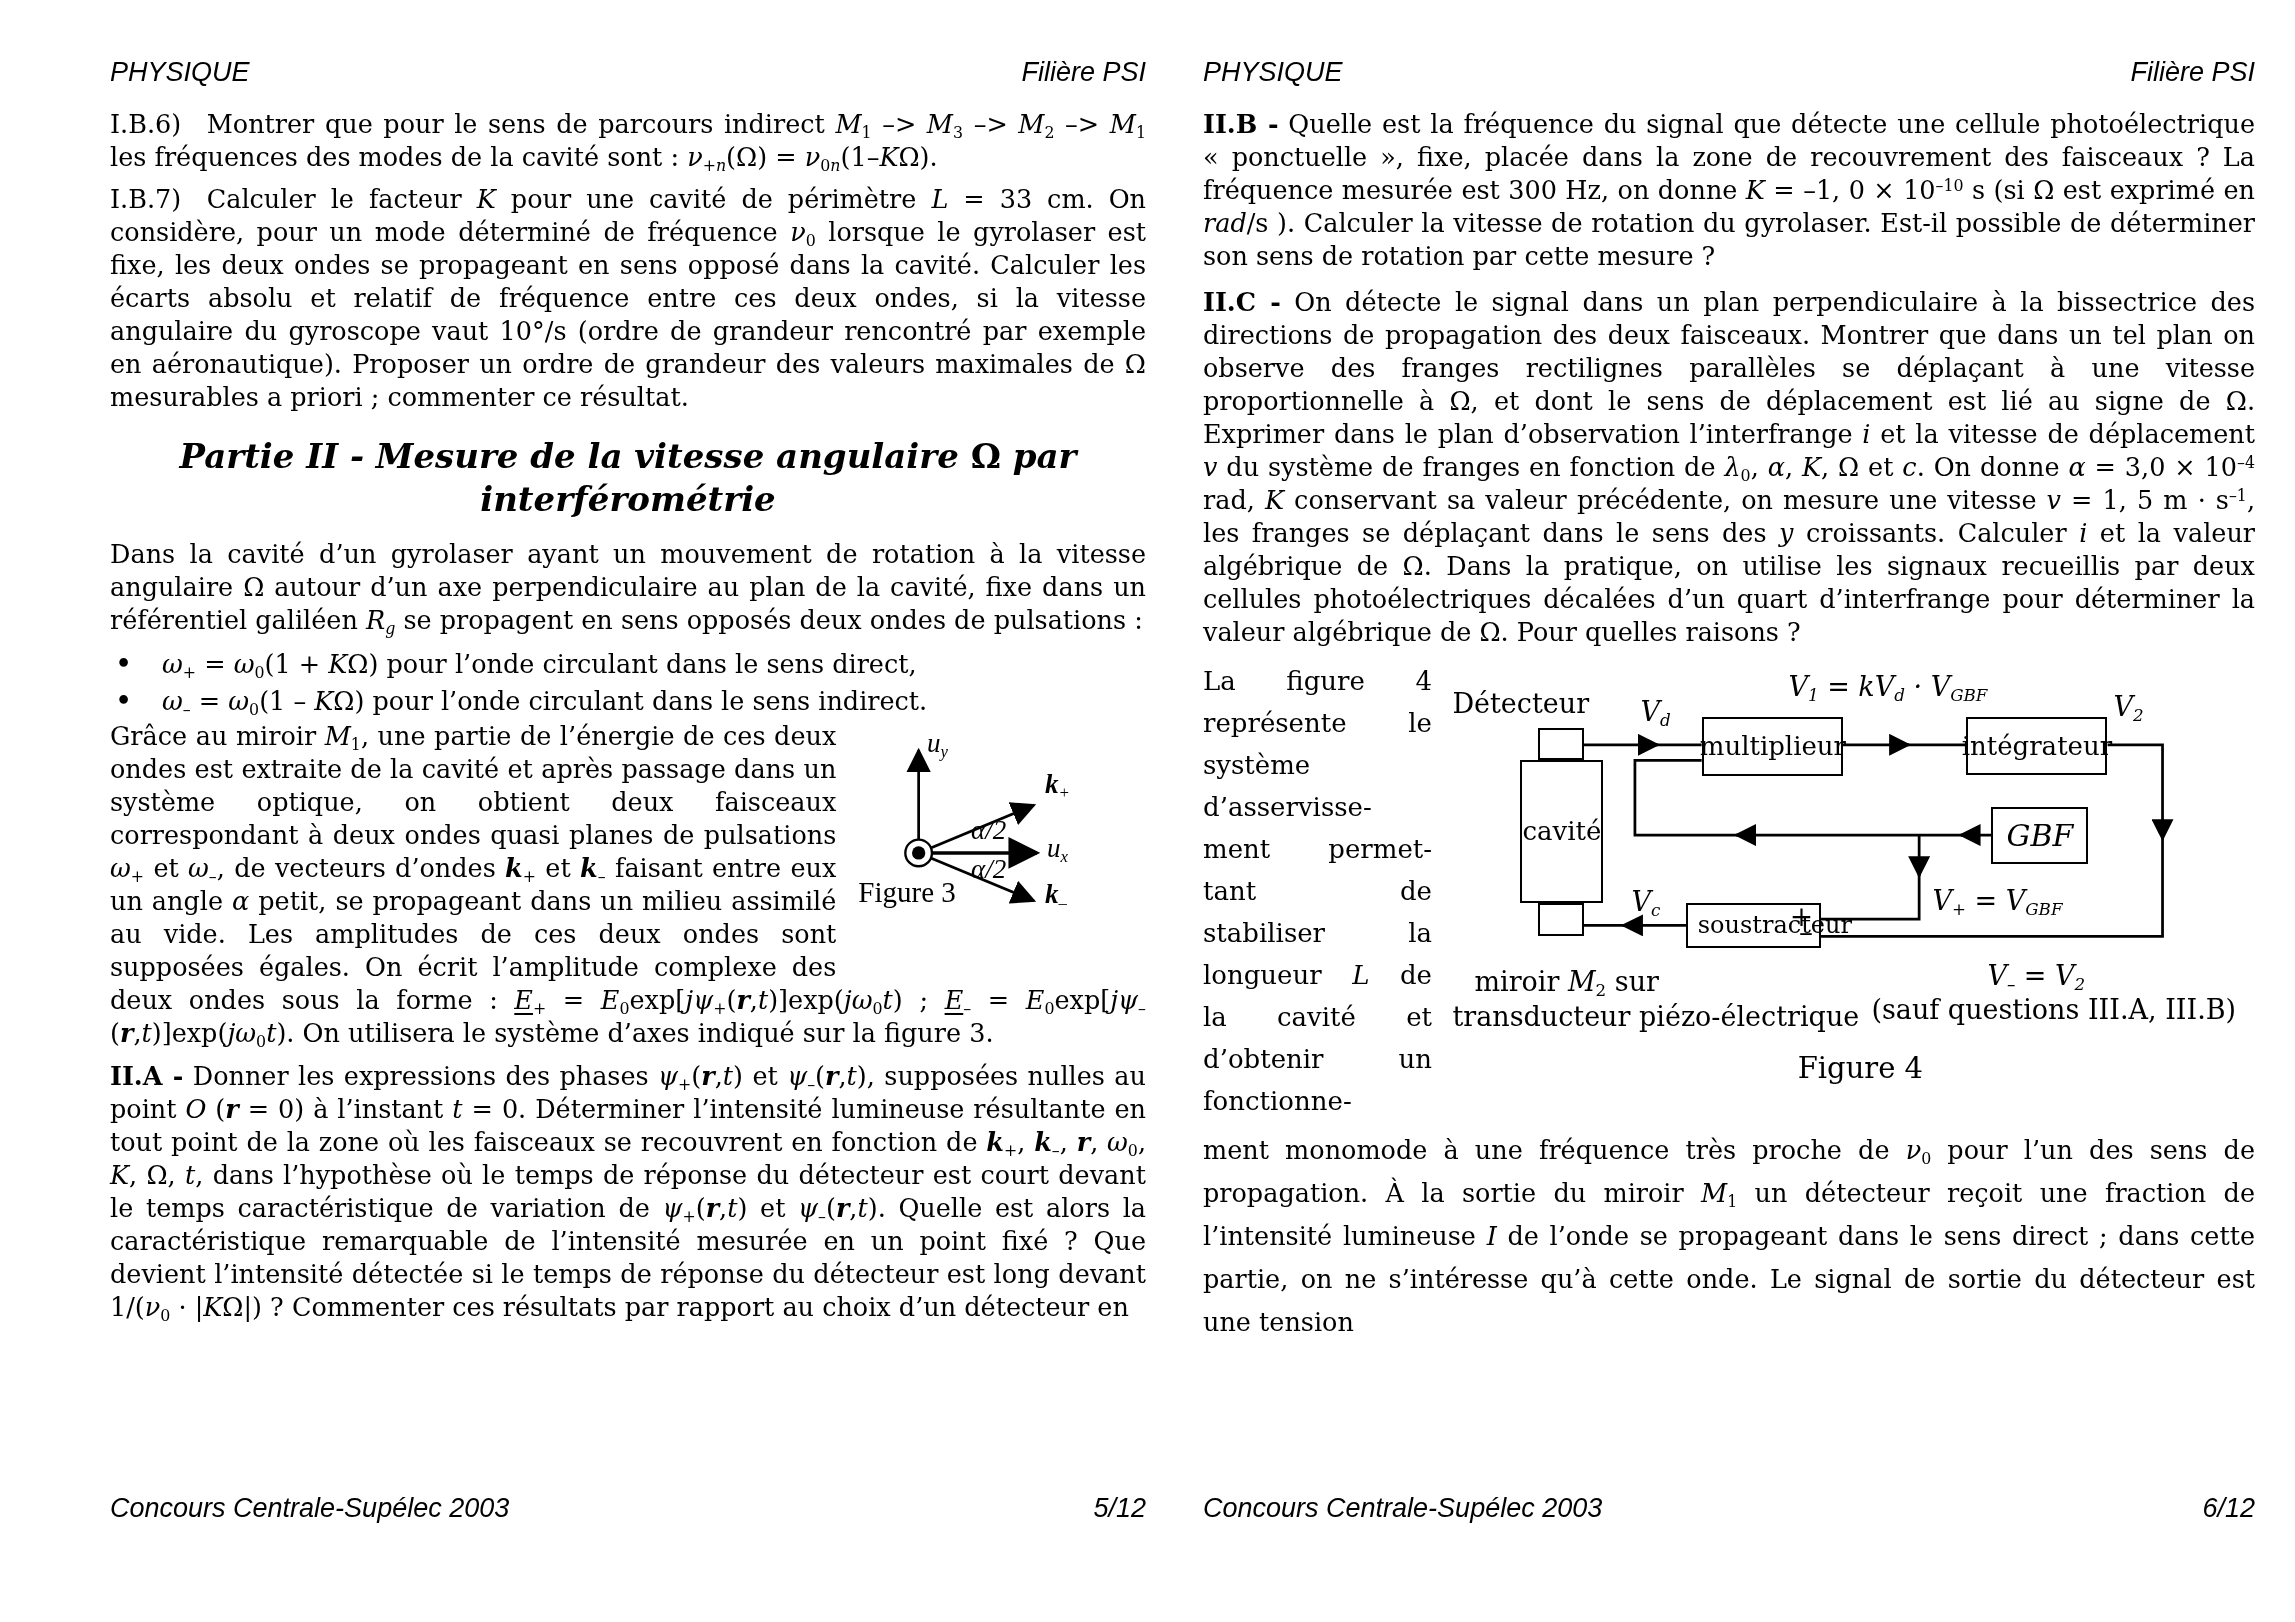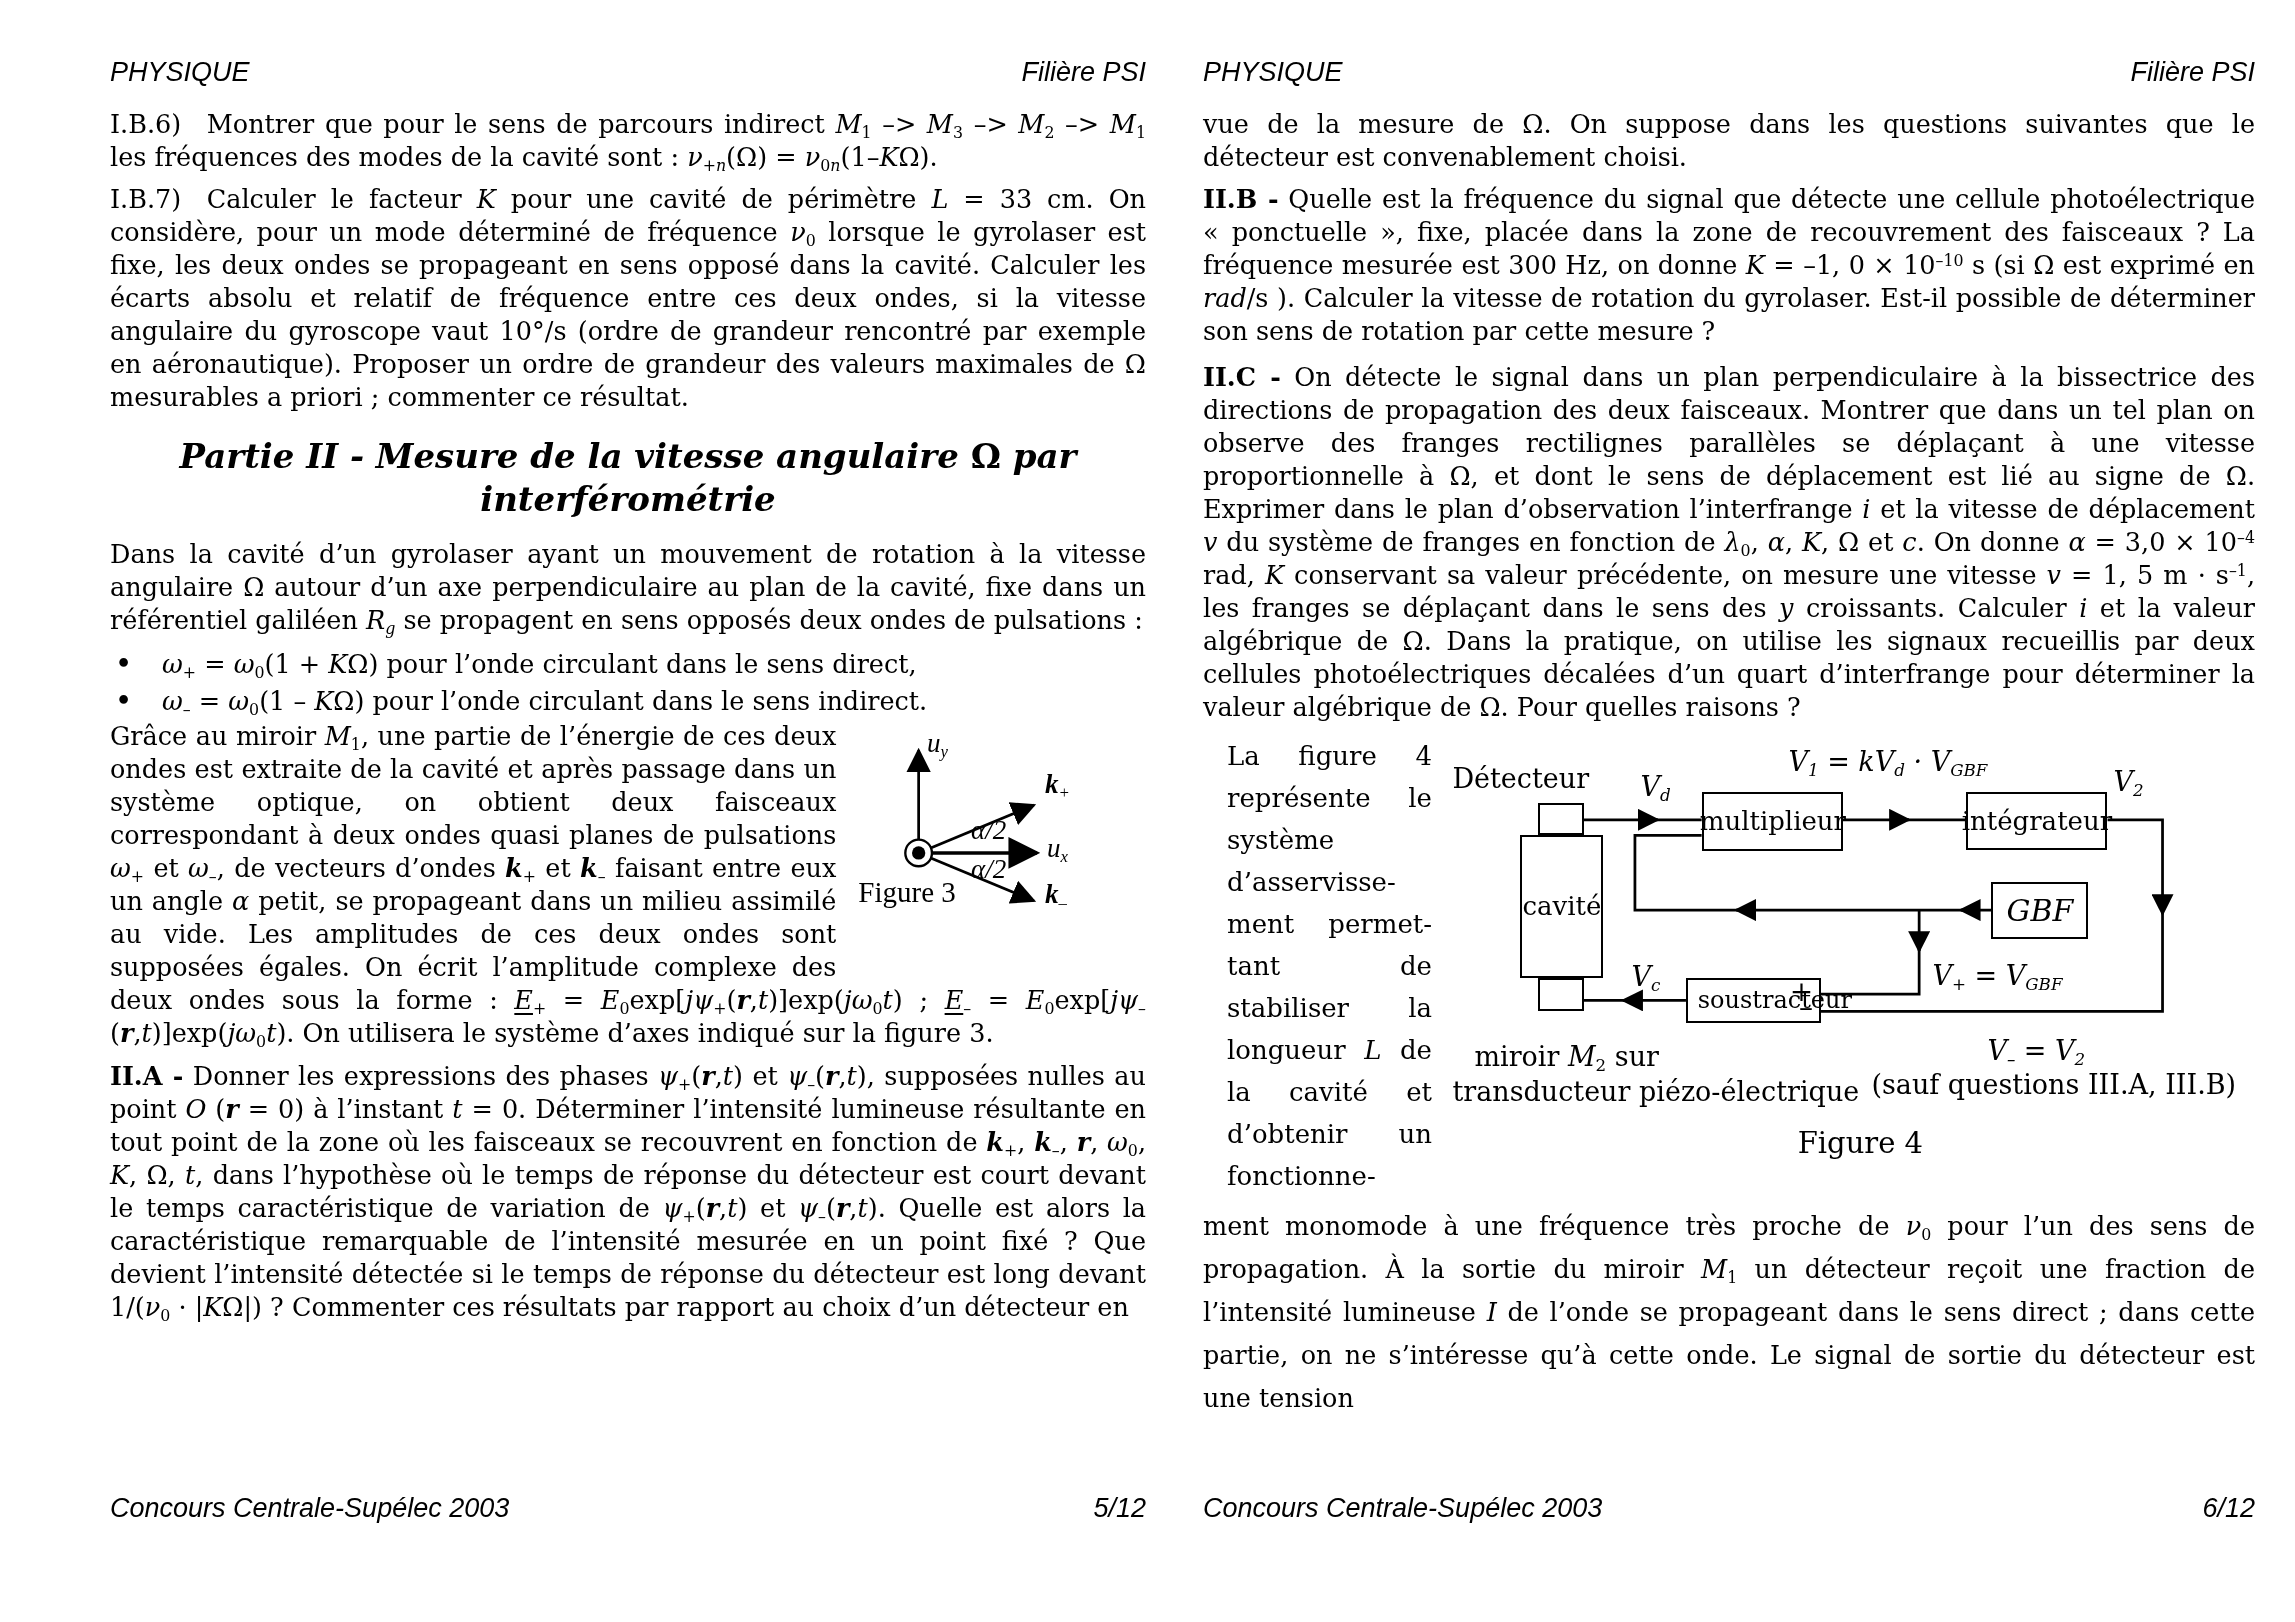--- a/index.html
+++ b/index.html
@@ -37,21 +37,21 @@
 
   
   .fig3 { float:right; width:294px; height:232px; position:relative; margin:1.6px 0 6.3px 15.7px;font-family:Liberation Serif, serif; }
   .fig3 svg { position:absolute; inset:0; }
   .f3lab { position:absolute; font-size:27px; font-style:italic; white-space:nowrap; }
   .f3cap { position:absolute; font-size:29px; font-style:normal; white-space:nowrap; }
 
   
   .fig4row { display:flex; align-items:flex-start; margin-top:11px; }
   .f4col { width:229px; margin-right:20.4px; font-size:26px; }
-  .f4col > div { line-height:42px; text-align:justify; text-align-last:justify;margin-left:24px; }
+  .f4col > div { line-height:42px; text-align:justify; text-align-last:justify; }
   .fig4 { position:relative; width:793px; height:440px; flex:none; }
   .fig4 svg { position:absolute; inset:0; }
   .f4box {
     position:absolute; border:2.4px solid #000; background:#fff; box-sizing:border-box;
     display:flex; align-items:center; justify-content:center; font-size:26px;
   }
   .f4box.gbf { font-style:italic; font-size:30px; }
   .f4box.sx { justify-content:flex-start; padding-left:9.4px; font-size:24px; }
   .sx-plus  { position:absolute; right:6.3px; top:-4.7px;  font-size:28px; }
   .sx-minus { position:absolute; right:6.3px; bottom:-3.1px; font-size:28px; }
@@ -124,21 +124,20 @@
     </footer>
   </section>
 
   <section class="page" id="page-right">
     <header class="pg-header">
       <span>PHYSIQUE</span>
       <span>Filière PSI</span>
     </header>
 
     <div class="content">
-      <p class="para">vue de la mesure de Ω. On suppose dans les questions suivantes que le détecteur est convenablement choisi.</p>
       <p class="para" style="margin-bottom:12.6px;"><b>II.B -</b> Quelle est la fréquence du signal que détecte une cellule photoélectrique «&nbsp;ponctuelle&nbsp;», fixe, placée dans la zone de recouvrement des faisceaux&nbsp;? La fréquence mesurée est 300 Hz, on donne <i>K</i> = –1, 0 × 10<sup>–10</sup> s (si Ω est exprimé en <i>rad</i>/s&nbsp;). Calculer la vitesse de rotation du gyrolaser. Est-il possible de déterminer son sens de rotation par cette mesure&nbsp;?</p>
       <p class="para"><b>II.C -</b> On détecte le signal dans un plan perpendiculaire à la bissectrice des directions de propagation des deux faisceaux. Montrer que dans un tel plan on observe des franges rectilignes parallèles se déplaçant à une vitesse proportionnelle à Ω, et dont le sens de déplacement est lié au signe de Ω. Exprimer dans le plan d’observation l’interfrange <i>i</i> et la vitesse de déplacement <i>v</i> du système de franges en fonction de <i>λ</i><sub>0</sub>, <i>α</i>, <i>K</i>, Ω et <i>c</i>. On donne <i>α</i> = 3,0 × 10<sup>–4</sup> rad, <i>K</i> conservant sa valeur précédente, on mesure une vitesse <i>v</i> = 1, 5 m · s<sup>–1</sup>, les franges se déplaçant dans le sens des <i>y</i> croissants. Calculer <i>i</i> et la valeur algébrique de Ω. Dans la pratique, on utilise les signaux recueillis par deux cellules photoélectriques décalées d’un quart d’interfrange pour déterminer la valeur algébrique de Ω. Pour quelles raisons&nbsp;?</p>
 
 
       <div class="fig4row">
         <div class="f4col">
           <div>La figure 4</div>
           <div>représente le</div>
           <div>système</div>
           <div>d’asservisse-</div>

